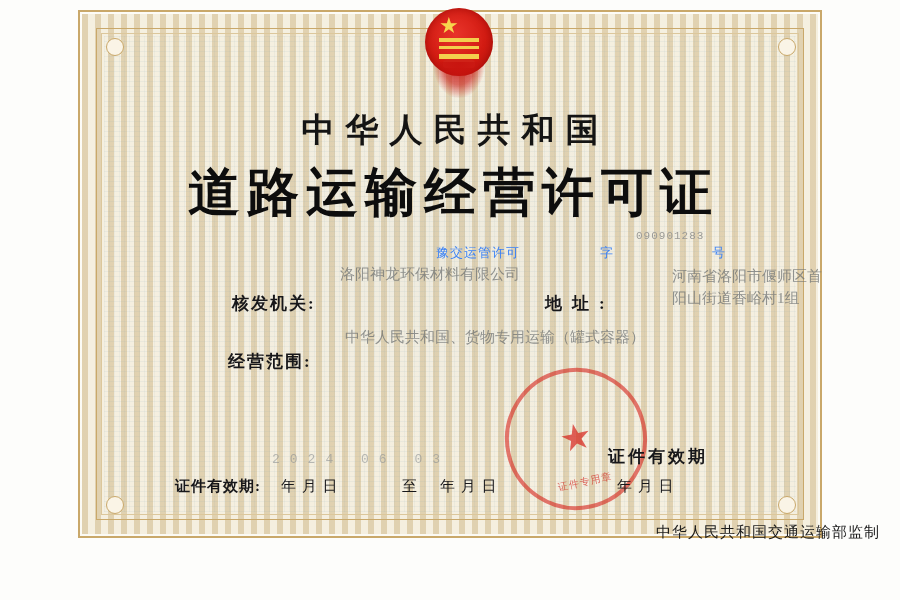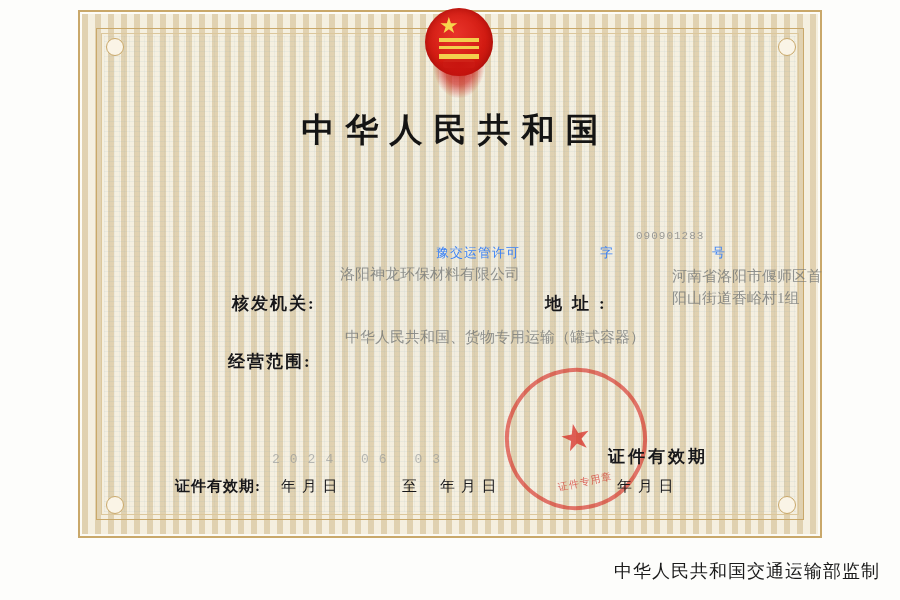--- a/index.html
+++ b/index.html
@@ -297,25 +297,25 @@
     text-align: center;
     font-family: "Liberation Serif", serif;
     font-size: 10px;
     color: rgba(208,28,20,0.8);
     letter-spacing: 1px;
   }
 
   .footer {
     position: absolute;
     left: 0;
-    top: 559px;
+    top: 523px;
     width: 880px;
     text-align: right;
     font-family: "Liberation Serif", serif;
-    font-size: 18px;
+    font-size: 15px;
     color: #1a1a1a;
     letter-spacing: 1px;
   }
 
   .watermark {
     position: absolute;
     left: 150px;
     top: 60px;
     width: 600px;
     height: 400px;
@@ -343,20 +343,21 @@
 
   <div class="emblem">
     <div class="disc"></div>
     <div class="star"></div>
     <div class="gate"></div>
     <div class="ribbon"></div>
     <div class="tassel"></div>
   </div>
 
   <div class="title-main">中华人民共和国</div>
+  <div class="title-sub">道路运输经营许可证</div>
 
   <div class="doc-number">090901283</div>
 
   <div class="numline">
     <span>豫交运管许可</span>
     <span class="zi">字</span>
     <span class="hao">号</span>
   </div>
 
   <div class="label label-name">核发机关:</div>

